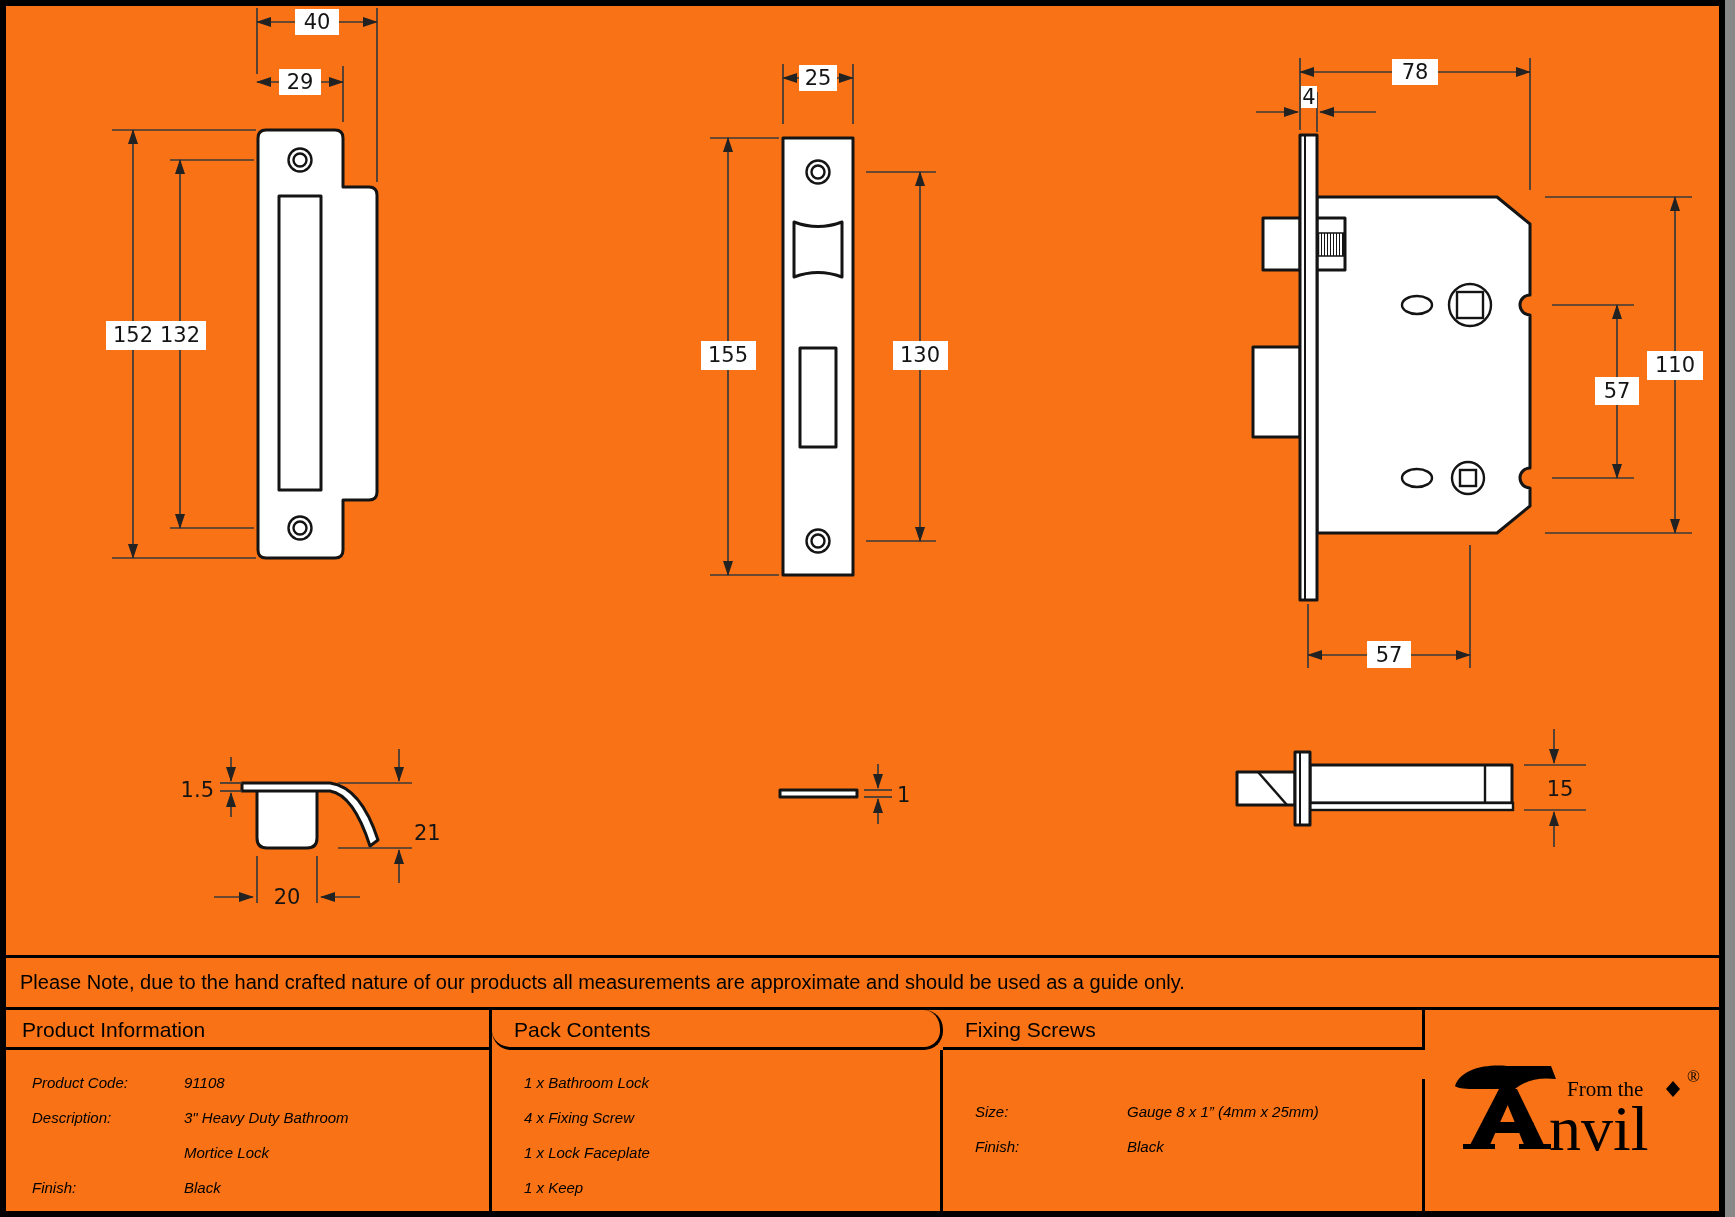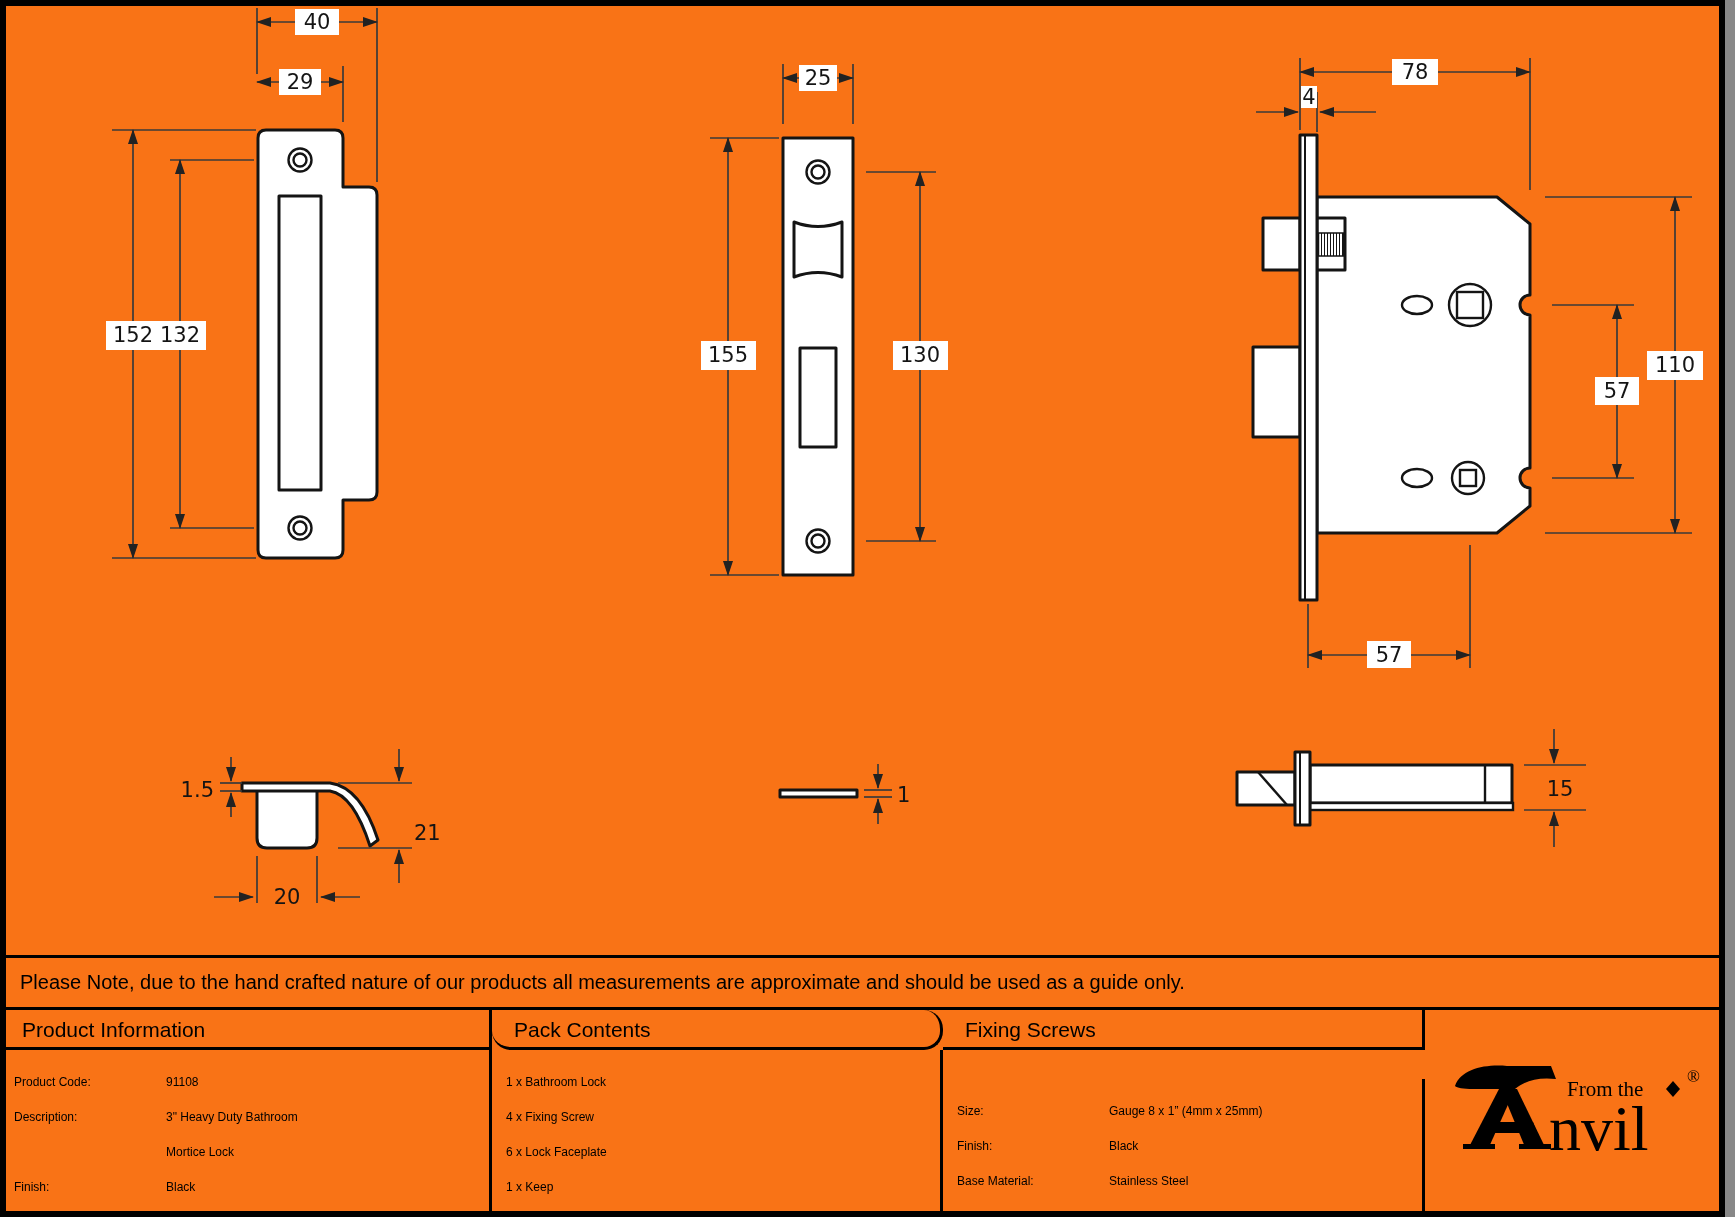--- a/index.html
+++ b/index.html
@@ -13,21 +13,21 @@
   .lblbg{fill:#fff;stroke:none;}
   .dimtxt{font-family:"DejaVu Sans",sans-serif;font-size:21px;fill:#141414;}
   .note-row{position:absolute;top:955px;left:0;width:1735px;height:52px;box-sizing:border-box;
             border-top:3px solid #000;display:flex;align-items:center;padding-left:20px;
             font-size:20px;}
   .spec-table{position:absolute;top:1007px;left:0;width:1735px;height:210px;box-sizing:border-box;
               border-top:3px solid #000;display:grid;
               grid-template-columns:492px 451px 482px 1fr;grid-template-rows:40px 1fr;}
   .spec-table > div{box-sizing:border-box;}
   .th{border-right:3px solid #000;border-bottom:3px solid #000;padding:8px 0 0 22px;font-size:21px;}
-  .td{border-right:3px solid #000;padding:15px 0 0 14px;font-size:12px;line-height:35px;}
+  .td{border-right:3px solid #000;padding:15px 0 0 32px;font-size:15px;line-height:35px;font-style:italic;}
   .c1h{grid-area:1/1;} .c2h{grid-area:1/2;border-radius:19px;} .c3h{grid-area:1/3;}
   .c1{grid-area:2/1;} .c2{grid-area:2/2;} .c3{grid-area:2/3;margin-top:29px;}
   .logo-cell{grid-area:1/4/3/5;position:relative;border-radius:10px;}
   .kv{display:flex;}
   .kv .k{width:152px;flex:none;}
   .logo-svg{position:absolute;left:24px;top:46px;}
   .serifword{font-family:"Liberation Serif",serif;fill:#000;}
 </style>
 </head>
 <body>
@@ -234,36 +234,32 @@
       </div>
       <div class="kv">
         <span class="k">Finish:</span>
         <span class="v">Black</span>
       </div>
     </div>
 
     <div class="td c2">
       <div>1 x Bathroom Lock</div>
       <div>4 x Fixing Screw</div>
-      <div>6 x Lock Faceplate</div>
+      <div>1 x Lock Faceplate</div>
       <div>1 x Keep</div>
     </div>
 
     <div class="td c3">
       <div class="kv">
         <span class="k">Size:</span>
         <span class="v">Gauge 8 x 1” (4mm x 25mm)</span>
       </div>
       <div class="kv">
         <span class="k">Finish:</span>
         <span class="v">Black</span>
-      </div>
-      <div class="kv">
-        <span class="k">Base Material:</span>
-        <span class="v">Stainless Steel</span>
       </div>
     </div>
 
     <div class="logo-cell">
       <svg class="logo-svg" width="264" height="104" viewBox="0 0 264 104">
         <g fill="#000">
           <path d="M6 30 C12 13 36 8 58 10 L102 10 L107 23 C88 21 76 25 66 33 L24 33 C14 33 8 32 6 30 Z"></path>
           <polygon points="50,33 66,33 40,91 20,91"></polygon>
           <polygon points="52,33 68,33 96,91 76,91"></polygon>
           <polygon points="34,66 84,66 88,77 30,77"></polygon>

